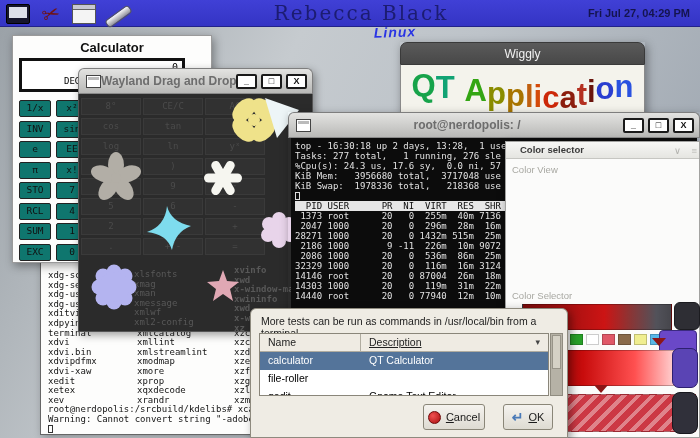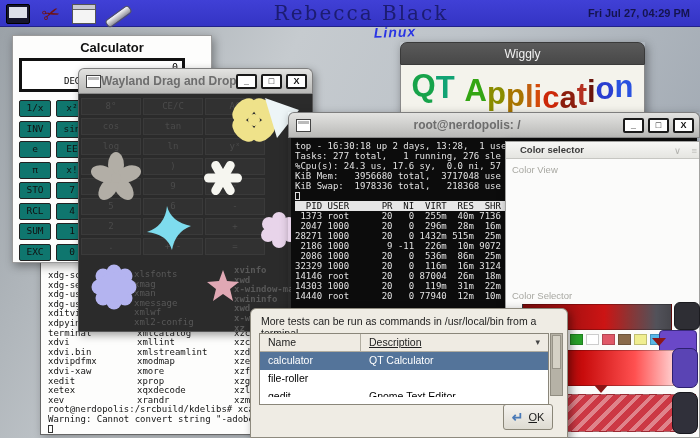--- a/index.html
+++ b/index.html
@@ -111,21 +111,21 @@
     background-image:repeating-linear-gradient(135deg, rgba(255,255,255,.38) 0 4px, rgba(255,255,255,0) 4px 10px); }
   #cs-knob3 { position:absolute; left:166px; top:250px; width:26px; height:42px; background:#30303a; border-radius:8px; border:1px solid #18181e; }
   .cs-marker { position:absolute; width:0; height:0; border-left:7px solid transparent; border-right:7px solid transparent; border-top:8px solid #8c1616; }
   #cs-mark1 { left:146px; top:196px; }
   #cs-mark2 { left:88px; top:243px; }
 
   
   #dialog { left:250px; top:308px; width:318px; height:130px; background:#efece4; border:1px solid #8e8a7e;
     border-radius:6px 6px 0 0; box-shadow:3px 3px 10px rgba(0,0,0,.4); }
   #dlg-msg { position:absolute; left:10px; top:6px; font-size:10.5px; color:#1c1c1c; }
-  #dlg-list { position:absolute; left:8px; top:24px; width:290px; height:72px; background:#fff;
+  #dlg-list { position:absolute; left:8px; top:24px; width:290px; height:63px; background:#fff;
     border:1px solid #8a867a; overflow:hidden; font-size:10.5px; }
   #dlg-head { display:flex; height:18px; background:#efebe3; border-bottom:1px solid #b0aca0; }
   .dh-cell { line-height:17px; padding-left:8px; color:#222; }
   .dh-name { width:101px; border-right:1px solid #b0aca0; }
   .dh-desc { flex:1; position:relative;text-decoration:underline; }
   .dh-desc .arrow { position:absolute; right:8px; top:0; color:#444; font-size:9px; }
   .dlg-row { display:flex; height:18px; }
   .dlg-row.partial { height:9px; overflow:hidden; }
   .dlg-row .cell { line-height:17px; padding-left:8px; }
   .dlg-row .c-name { width:101px; }
@@ -377,17 +377,21 @@
         </div>
         <div class="dlg-row partial">
           <div class="cell c-name">gedit</div>
           <div class="cell c-desc">Gnome Text Editor</div>
         </div>
       </div>
   </div>
   <div id="dlg-scroll">
       <div id="dlg-thumb"></div>
     </div>
+  <div class="dlg-btn" id="btn-cancel">
+    <span class="cancel-ico"></span>
+    <span class="btn-label">Cancel</span>
+  </div>
   <div class="dlg-btn" id="btn-ok">
     <span class="ok-ico">↵</span>
     <span class="btn-label">OK</span>
   </div>
 </div>
 
 </body></html>

